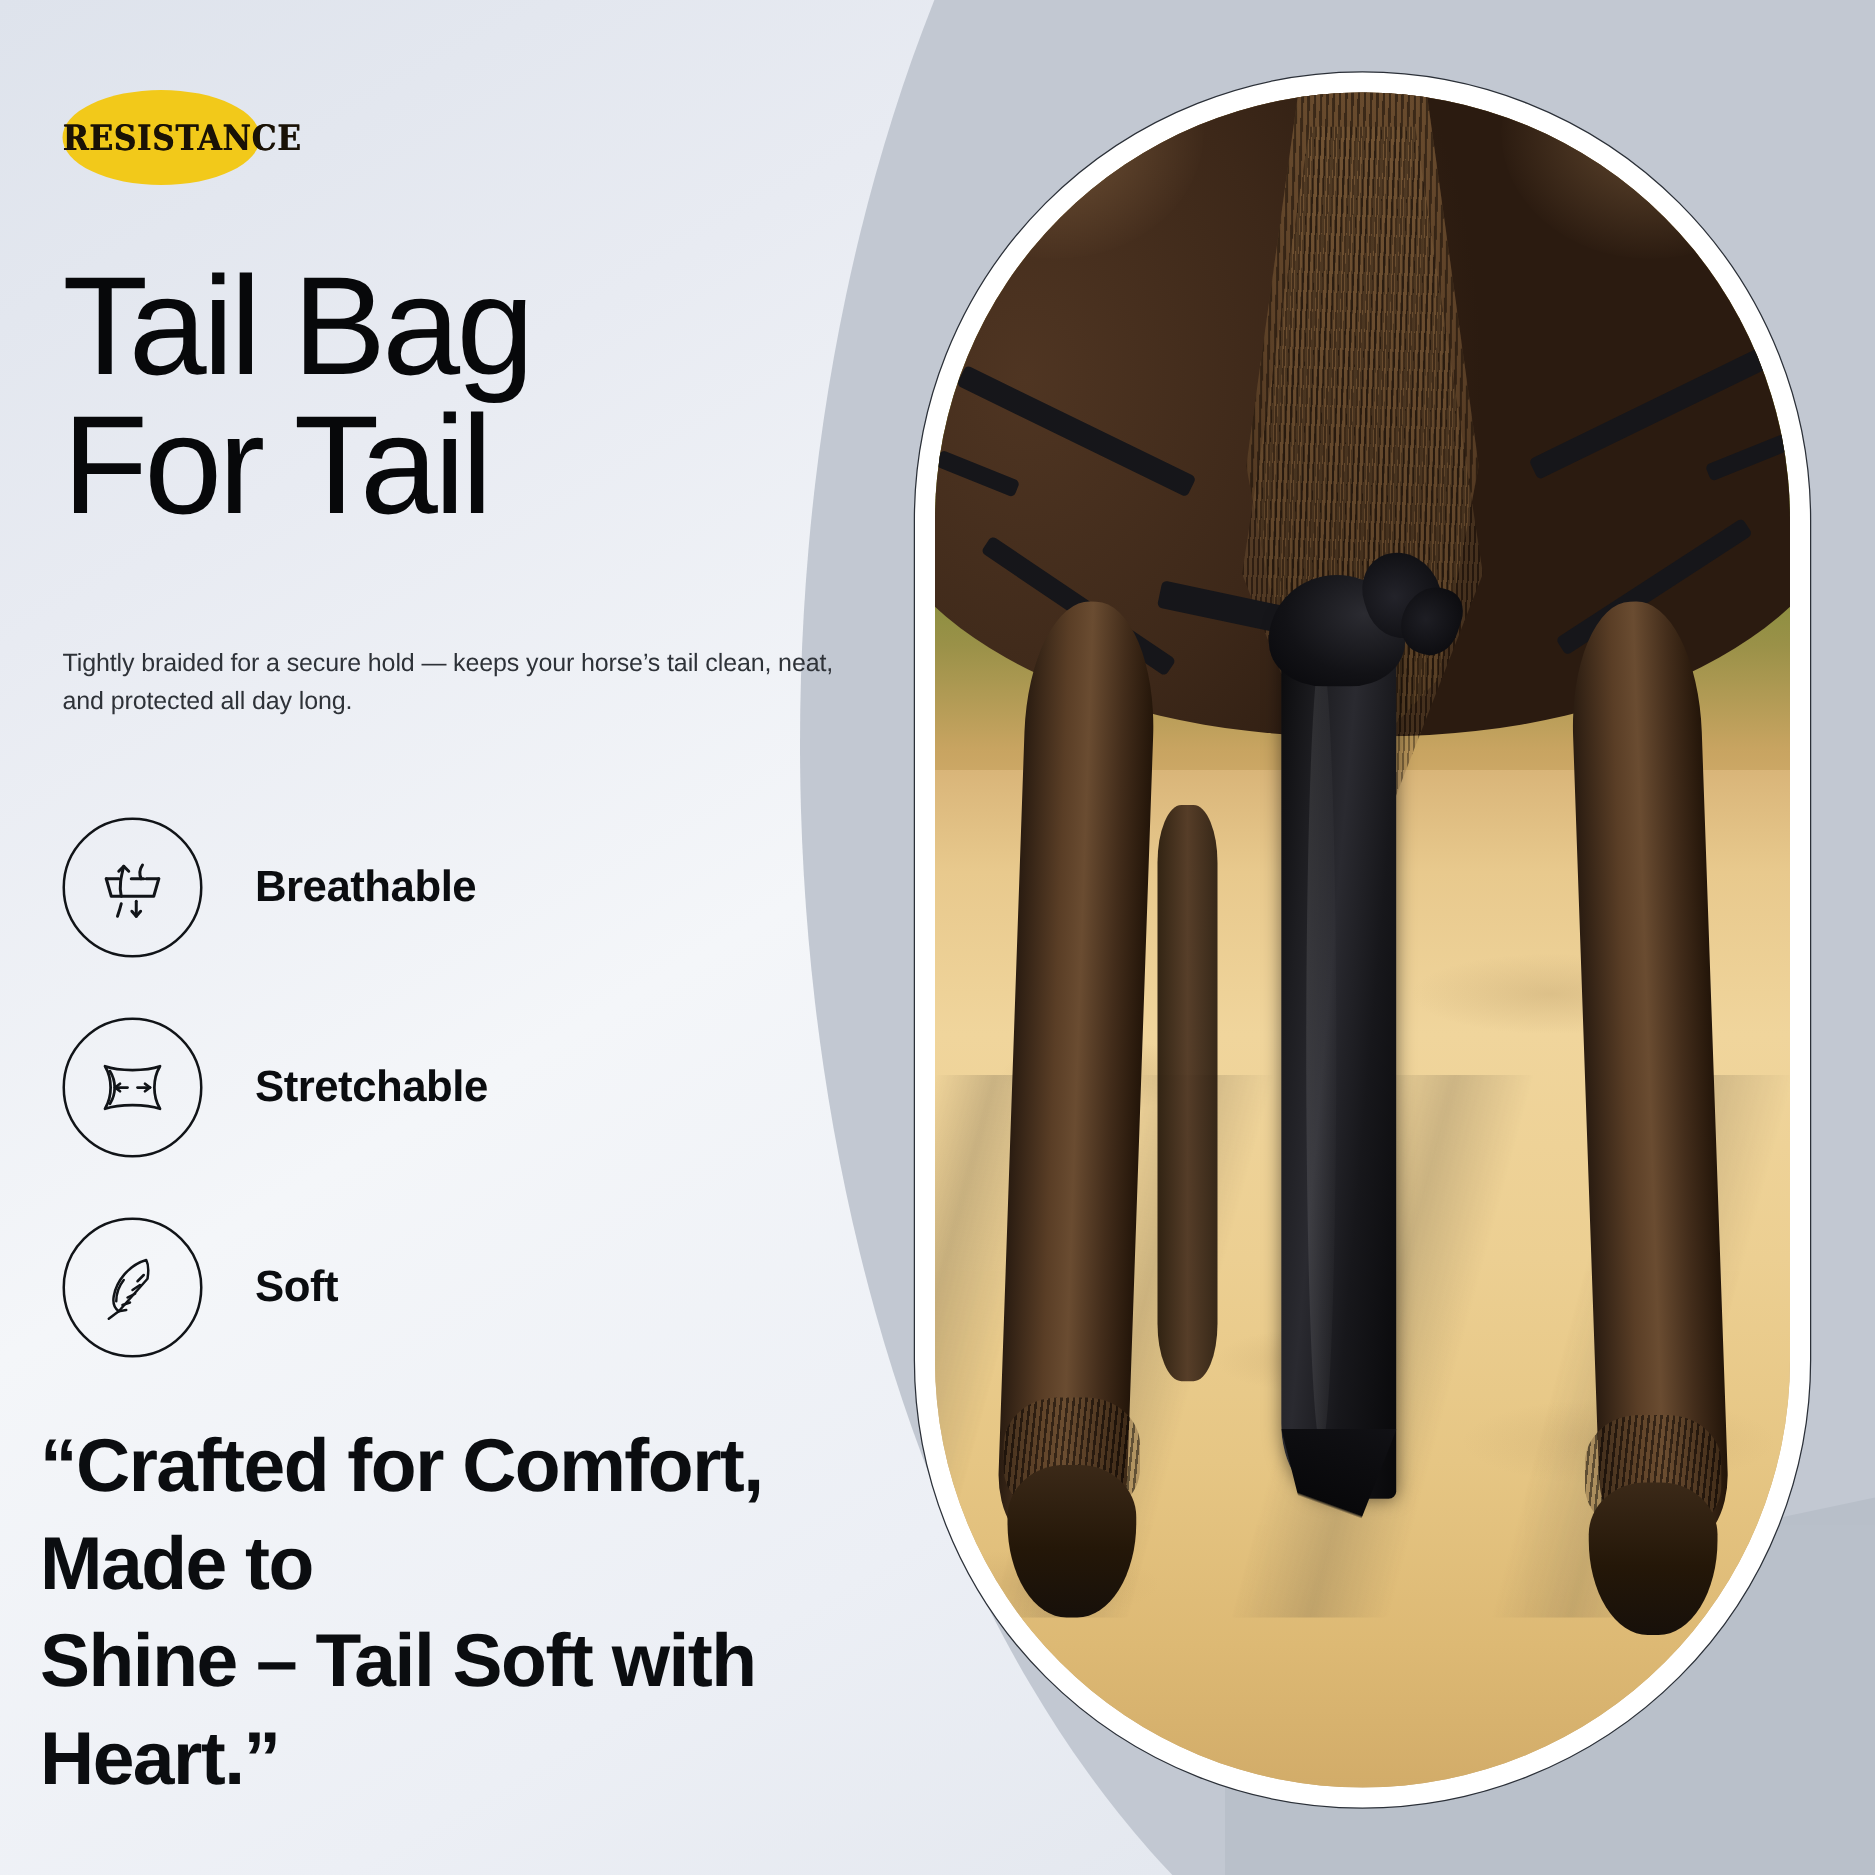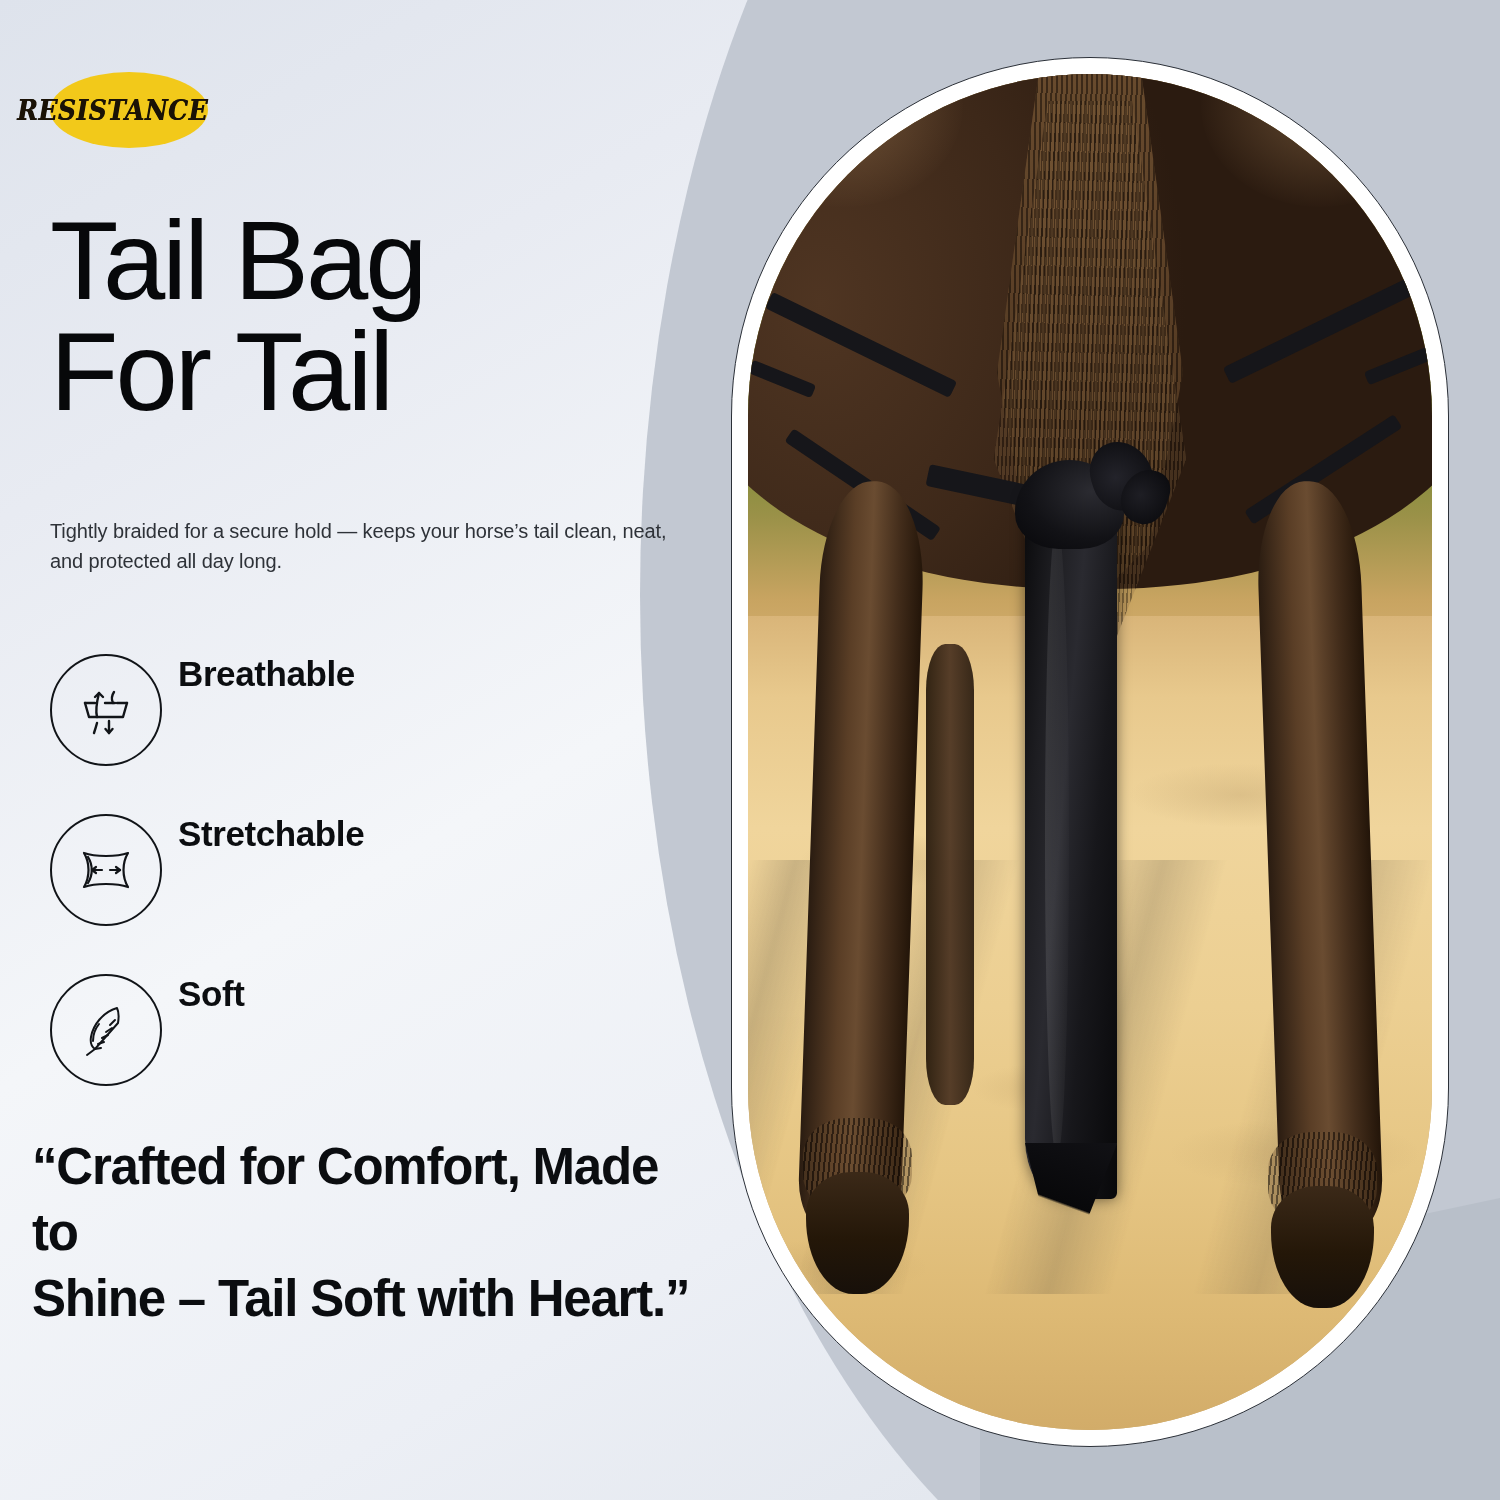--- a/index.html
+++ b/index.html
@@ -49,21 +49,21 @@
     width:740px; height:1500px;
     padding:60px 40px 0 50px;
     z-index:5;
   }
 
   
   .logo {
     position:relative;
     width:158px; height:76px;
     margin-top:12px;
-    display:flex; align-items:center; justify-content:flex-end;font-style:italic;
+    display:flex; align-items:center; justify-content:flex-start;
   }
   .logo-ellipse {
     position:absolute; inset:0;
     background:#f2c91a;
     border-radius:50%;
   }
   .logo-text {
     position:relative;
     font-family:"DejaVu Serif", serif;
     font-weight:bold;
@@ -93,22 +93,22 @@
     line-height:1.5;
     color:#2e3238;
     max-width:640px;
     letter-spacing:-0.1px;
   }
 
   
   .features { margin-top:78px; }
   .feature {
     display:flex;
-    align-items:flex-start;
-    gap:16px;
+    align-items:center;
+    gap:42px;
     height:112px;
     margin-bottom:48px;
   }
   .feature-icon {
     flex:0 0 auto;
     width:112px; height:112px;
     border-radius:50%;
     border:2.5px solid #111418;
     display:flex; align-items:center; justify-content:center;
     background:transparent;
@@ -117,21 +117,21 @@
   .feature-label {
     font-size:35px;
     font-weight:bold;
     color:#0b0d10;
     letter-spacing:-0.4px;
   }
 
   
   .quote {
     margin-top:38px;
-    font-size:51px;
+    font-size:60px;
     line-height:1.3;
     font-weight:bold;
     color:#0b0d10;
     letter-spacing:-1.2px;
     max-width:710px;
     margin-left:-18px;
   }
   .quote .line { display:block; }
 
   

